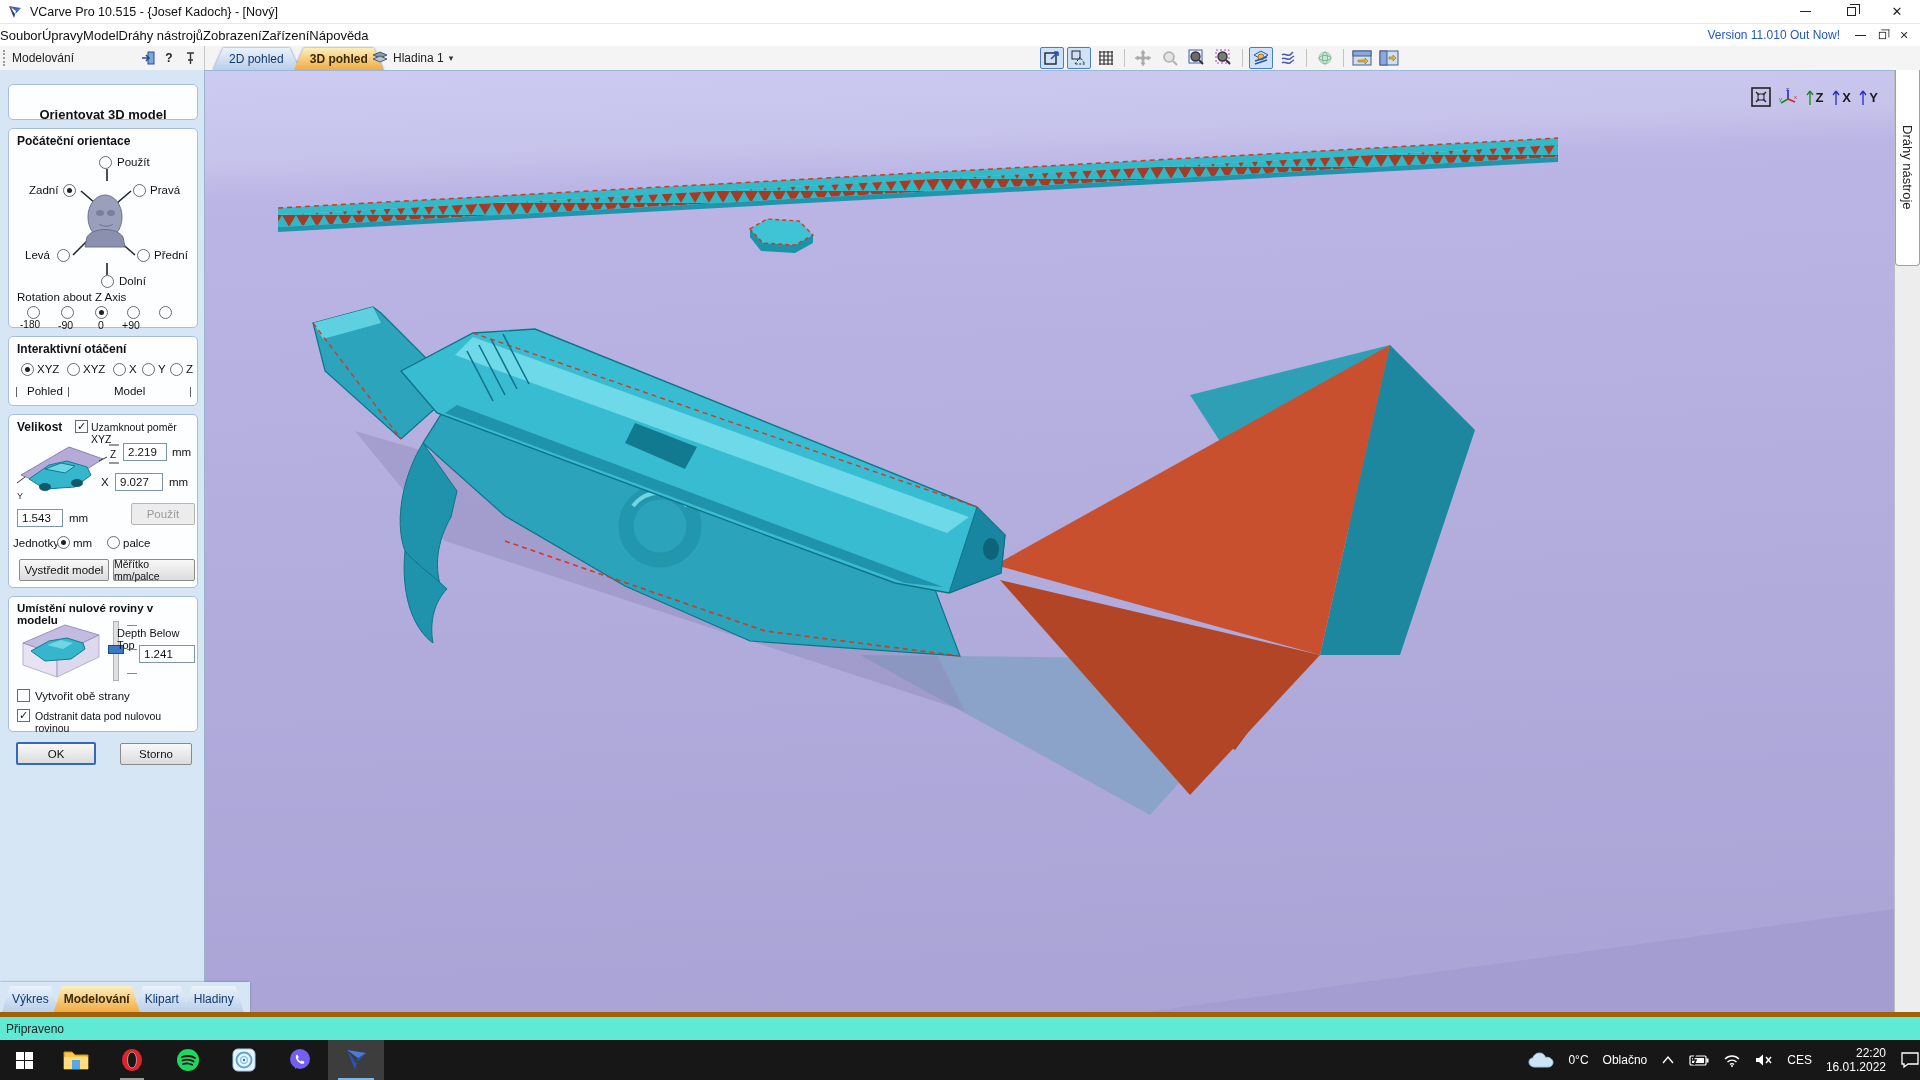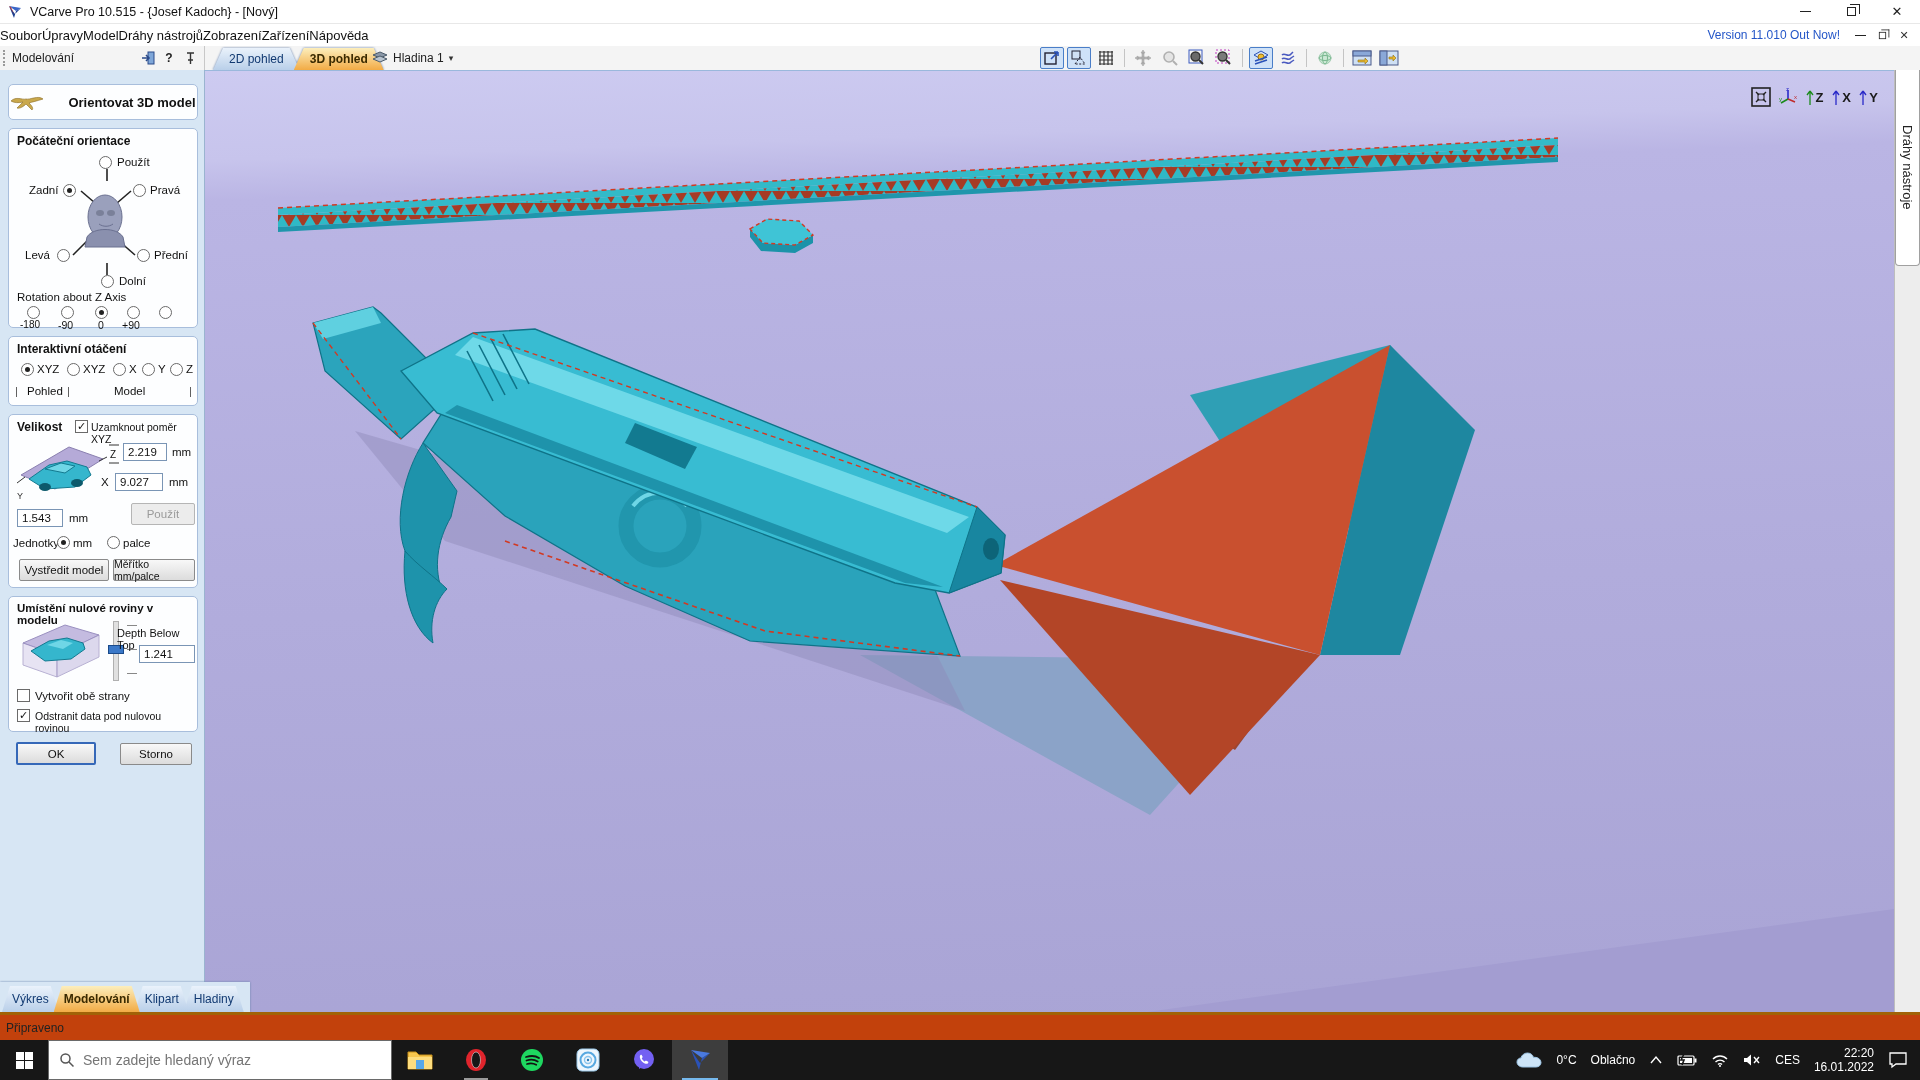--- a/index.html
+++ b/index.html
@@ -45,21 +45,21 @@
   .tic.sel { border-color:#4a7ec8; background:#cfe2f8; }
   .tsep { width:1px; height:18px; background:#c4c4c4; margin:0 3px; }
 
   
   .content { position:absolute; left:0; top:70px; width:1920px; height:942px; }
 
   
   .sidepanel { position:absolute; left:0; top:0; width:205px; height:942px; background:#d7e6f4; border-right:1px solid #9ab4d0; }
   .grp { position:absolute; left:8px; width:190px; background:#fdfeff; border:1px solid #a8bedc; border-radius:5px; }
   .grp .ttl { font-weight:bold; font-size:12px; color:#111; }
-  .hdrbox { top:14px; height:36px; display:flex; align-items:center; justify-content:center; gap:24px; }
+  .hdrbox { top:14px; height:36px; display:flex; align-items:center; justify-content:center; gap:24px;flex-direction:column; }
   .hdrbox .ttl { font-size:13px; }
   .radio { display:inline-block; width:13px; height:13px; border:1px solid #6a6a6a; border-radius:50%; background:#fff; position:relative; vertical-align:middle; }
   .radio.sel:after { content:""; position:absolute; left:3px; top:3px; width:5px; height:5px; border-radius:50%; background:#222; }
   .cb { display:inline-block; width:13px; height:13px; border:1px solid #6a6a6a; background:#fff; position:relative; vertical-align:middle; font-size:11px; line-height:11px; text-align:center; color:#111; }
   .cb.on:before { content:"\2713"; font-weight:bold; }
   .lbl { font-size:11.5px; color:#111; }
   .field { border:1px solid #7a95b5; background:#fff; font-size:11.5px; height:18px; padding:0 4px; font-family:"Liberation Sans",sans-serif; color:#111; }
   .btn { display:flex; align-items:center; justify-content:center; font-size:11.5px; color:#111; background:linear-gradient(#f8f8f8,#dcdcdc); border:1px solid #8a8a8a; border-radius:2px; }
   .btn.disabled { background:#ececec; color:#9a9a9a; border-color:#b5b5b5; }
   .btn.primary { border:2px solid #3568b8; }
@@ -79,35 +79,35 @@
   .vert-tab span { writing-mode:vertical-rl; font-size:13px; color:#222; }
 
   
   .bottomtabs { position:absolute; left:0; top:912px; width:250px; height:30px; background:#d7e6f4; display:flex; align-items:flex-end; padding-left:2px; }
   .btab { height:26px; padding:0 10px; display:flex; align-items:center; font-size:12px; color:#123a72;
           clip-path:polygon(8px 0, calc(100% - 8px) 0, 100% 100%, 0 100%);
           background:linear-gradient(#eaf2fb,#b9cfe9); margin-right:-5px; }
   .btab.active { background:linear-gradient(#fceebc,#f2ab45); color:#3a2a00; font-weight:bold; z-index:2; }
 
   
-  .statusbar { position:absolute; left:0; top:1012px; width:1920px; height:28px; background:#c2410c; border-top:3px solid #a16207; display:flex; align-items:center; padding-left:6px; font-size:12px; color:#222; }
+  .statusbar { position:absolute; left:0; top:1012px; width:1920px; height:28px; background:#5eead4; border-top:5px solid #a16207; display:flex; align-items:center; padding-left:6px; font-size:12px; color:#222; }
 
   
   .taskbar { position:absolute; left:0; top:1040px; width:1920px; height:40px; background:#171717; display:flex; align-items:center; }
   .startbtn { width:48px; height:40px; display:flex; align-items:center; justify-content:center; }
   .winflag { display:grid; grid-template-columns:8px 8px; grid-template-rows:8px 8px; gap:1px; }
   .winflag i { background:#fff; }
   .searchbox { width:344px; height:40px; background:#fff; border:1px solid #6a6a6a; display:flex; align-items:center; gap:8px; padding:0 10px; }
   .searchbox input { border:none; outline:none; font-size:14px; color:#444; width:280px; font-family:"Liberation Sans",sans-serif; background:transparent; }
   .tb-apps { display:flex; height:40px; }
   .tb-app { width:56px; height:40px; display:flex; align-items:center; justify-content:center; position:relative; }
   .tb-app.running:after { content:""; position:absolute; bottom:0; left:16px; width:24px; height:2px; background:#9a9a9a; }
   .tb-app.active { background:#3d3d3d; }
   .tb-app.active:after { content:""; position:absolute; bottom:0; left:10px; width:36px; height:2px; background:#76b9ed; }
-  .tray { margin-left:auto; display:flex; align-items:center; gap:14px; padding-right:12px; color:#fff; font-size:12px; }
+  .tray { margin-left:auto; display:flex; align-items:center; gap:14px; color:#fff; font-size:12px; }
   .tray .clock { text-align:right; line-height:14px; }
 </style>
 </head>
 <body>
 
 <div id="app">
 
   <div class="titlebar">
     <svg class="tlogo" width="14" height="14" viewBox="0 0 14 14">
       <polygon points="1,1 6,13 8,6 13,3 7,9" fill="#1d3f8f"></polygon>
@@ -547,27 +547,20 @@
 
   <div class="taskbar">
     <div class="startbtn">
       <span class="winflag">
           <i></i>
           <i></i>
           <i></i>
           <i></i>
         </span>
     </div>
-    <div class="searchbox">
-      <svg width="16" height="16" viewBox="0 0 16 16">
-        <circle cx="6.5" cy="6.5" r="4.5" fill="none" stroke="#555" stroke-width="1.5"></circle>
-        <line x1="10" y1="10" x2="14.5" y2="14.5" stroke="#555" stroke-width="1.5"></line>
-      </svg>
-      <input placeholder="Sem zadejte hledaný výraz" style="">
-    </div>
     <div class="tb-apps">
       <div class="tb-app">
         <svg width="26" height="22" viewBox="0 0 26 22">
             <path d="M1,3 L9,3 L12,6 L25,6 L25,20 L1,20 Z" fill="#f7c64e" stroke="#c89018"></path>
             <path d="M1,8 L25,8 L25,20 L1,20 Z" fill="#fddd7e"></path>
             <rect x="9" y="11" width="8" height="9" fill="#58a8e8"></rect>
           </svg>
       </div>
       <div class="tb-app running">
         <svg width="24" height="24" viewBox="0 0 24 24">

